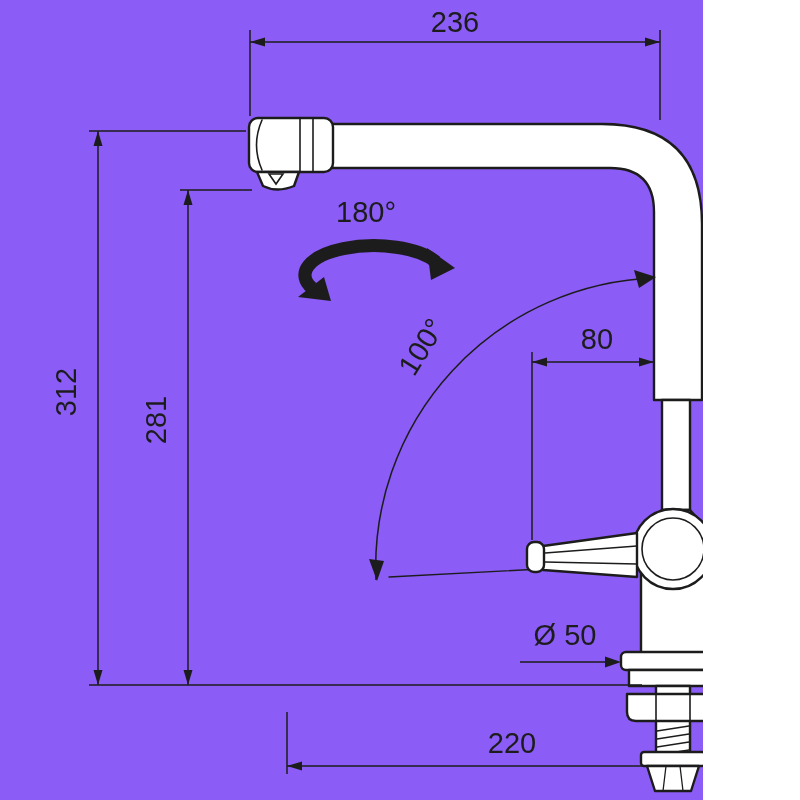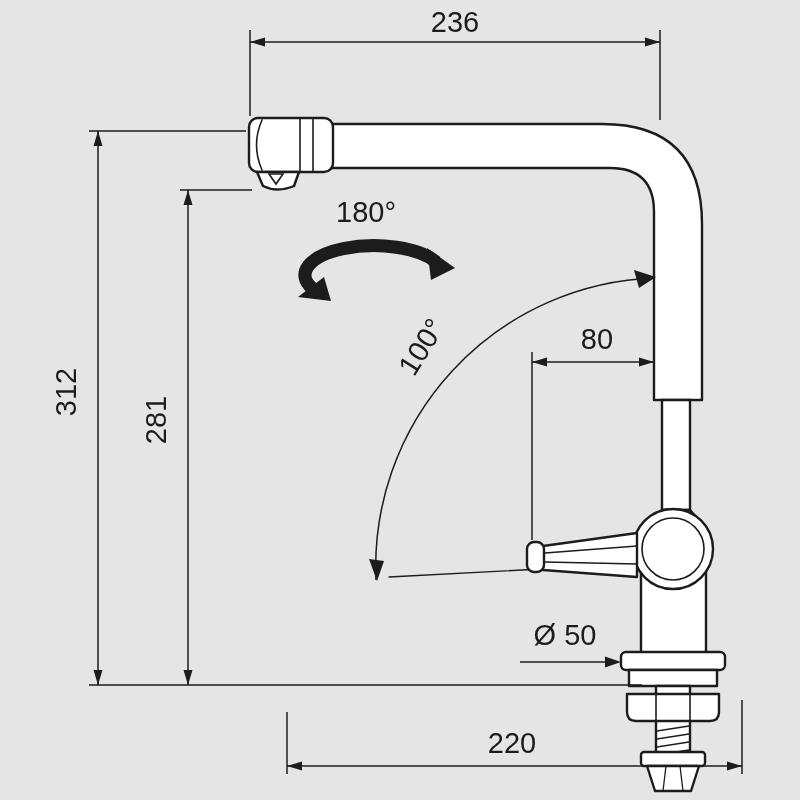--- a/index.html
+++ b/index.html
@@ -1,16 +1,16 @@
 <!DOCTYPE html>
 <html><head>
 <meta charset="utf-8">
 <style>
   html,body{margin:0;padding:0;background:#ffffff;}
-  .sheet{position:relative;width:800px;height:800px;background:#e5e5e5;overflow:hidden;}
+  .sheet{position:relative;width:703px;height:800px;background:#8b5cf6;overflow:hidden;}
   svg{display:block;}
   .t{font-family:"Liberation Sans",sans-serif;font-size:29px;fill:#1c1c1c;}
   .outline{fill:#ffffff;stroke:#1c1c1c;stroke-width:2.4;stroke-linejoin:round;stroke-linecap:round;}
   .detail{fill:none;stroke:#1c1c1c;stroke-width:1.6;stroke-linecap:round;}
   .thin{fill:none;stroke:#1c1c1c;stroke-width:1.3;stroke-linecap:round;}
   .dim{fill:none;stroke:#1c1c1c;stroke-width:1.5;}
   .arr{fill:#1c1c1c;stroke:none;}
   .ribbon{fill:none;stroke:#1c1c1c;stroke-width:13;}
 </style>
 </head>

